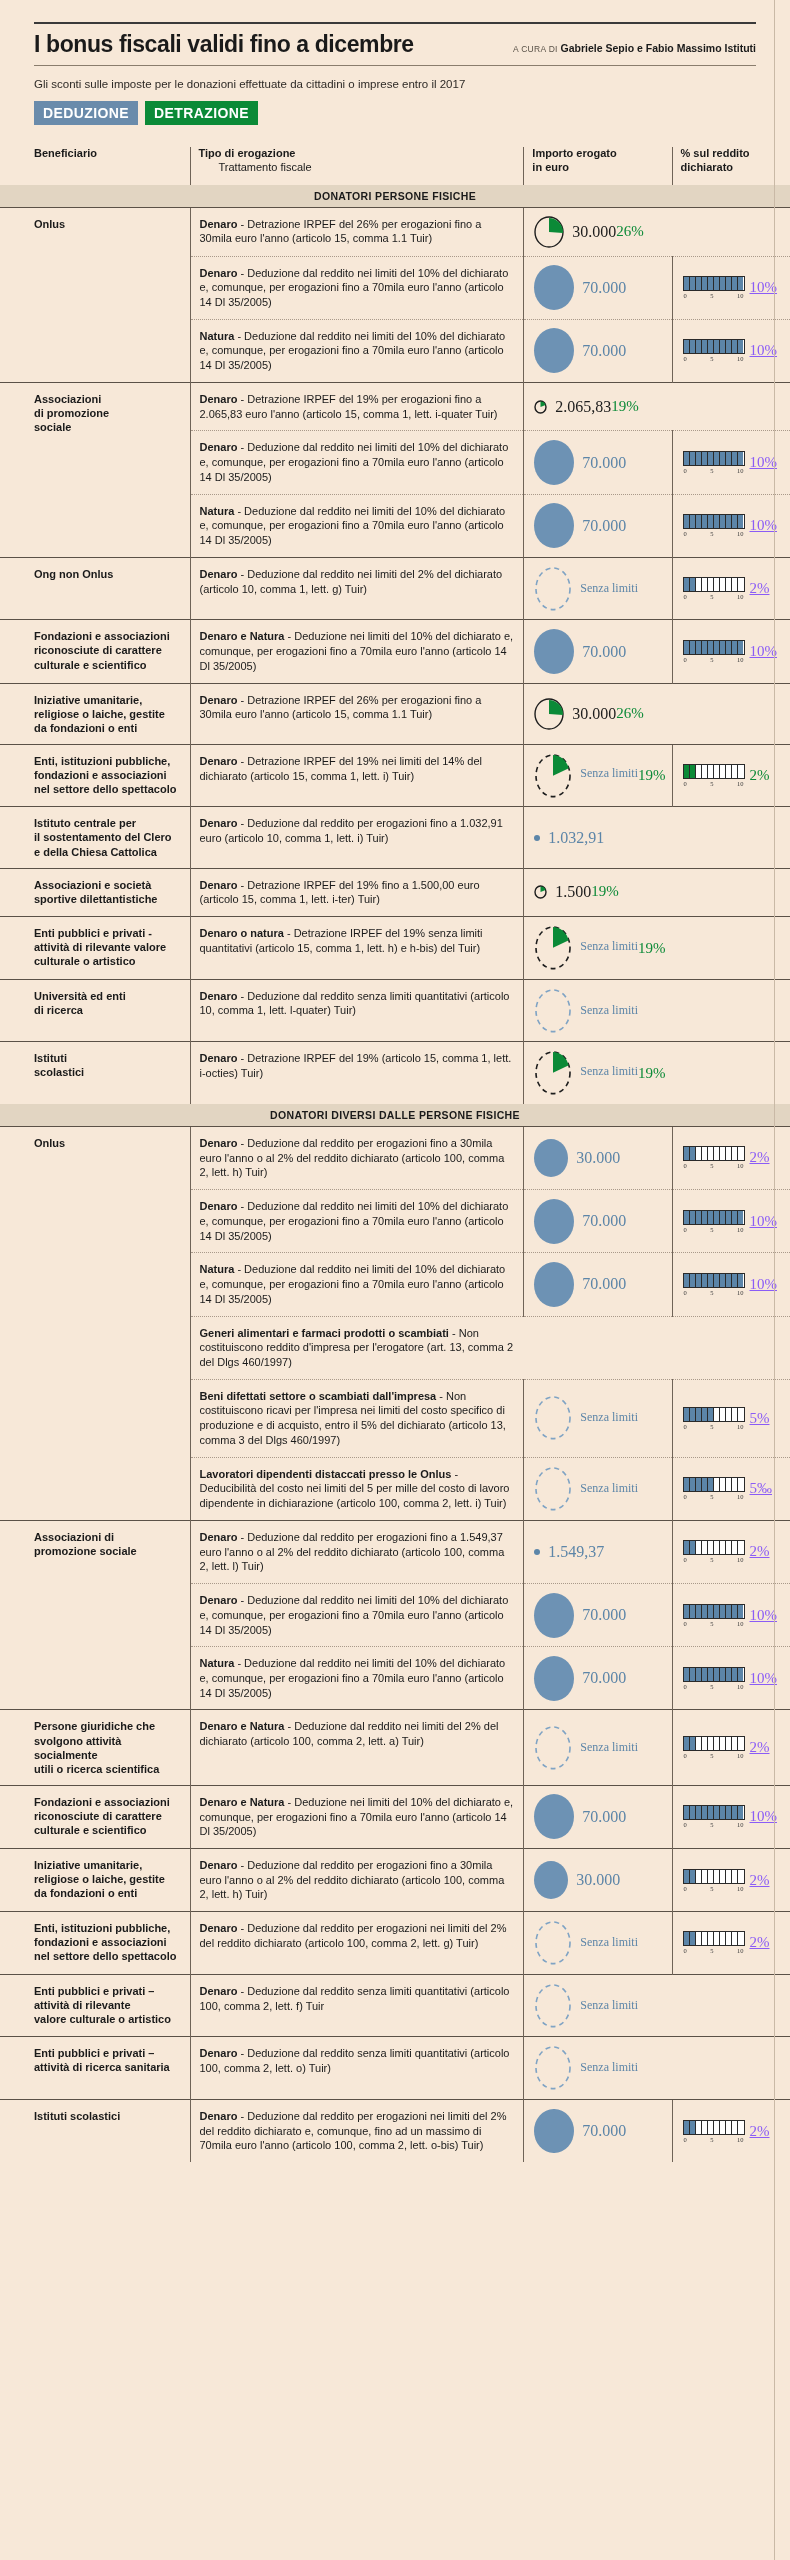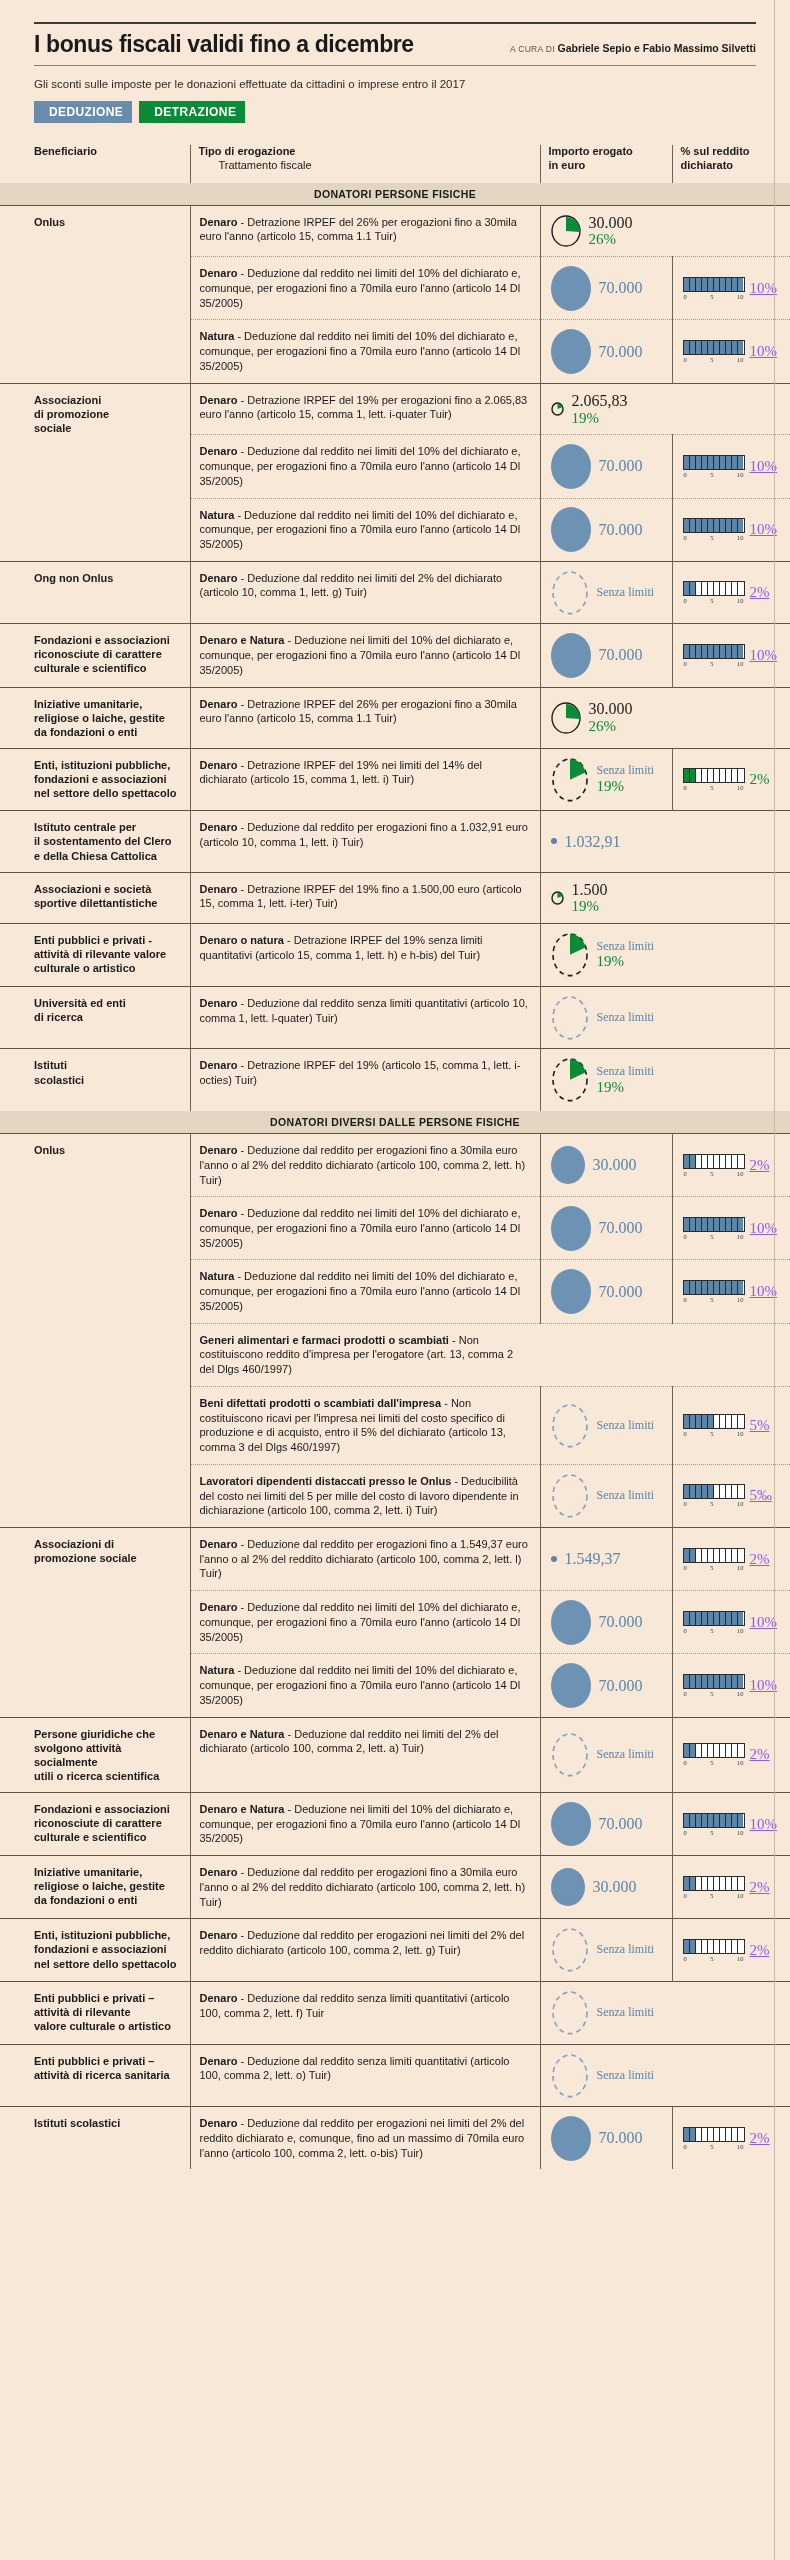--- a/index.html
+++ b/index.html
@@ -33,22 +33,22 @@
   .title {
     font-size: 23px; font-weight: bold; letter-spacing: -0.4px;
     font-family: "Liberation Sans", sans-serif;
   }
   .byline { font-size: 10px; color: #3b3b3b; white-space: nowrap; }
   .byline .acura { font-size: 8.5px; letter-spacing: .3px; color:#5a5248; }
   .byline .names { font-weight: bold; font-size: 10.5px; color:#1a1a1a; }
   .standfirst { font-size: 11.5px; color: #2e2a26; padding: 12px 0 11px 0; }
   .badges { display: flex; gap: 7px; padding-bottom: 22px; }
   .badge {
-    font-size: 12px; font-weight: bold; letter-spacing: .4px;
-    color: #fff; padding: 4px 9px 4px 15px; display:inline-block;
+    font-size: 14px; font-weight: bold; letter-spacing: .4px;
+    color: #fff; padding: 4px 9px 4px 9px; display:inline-block;
   }
   .badge.ded { background: #6a8bab; }
   .badge.det { background: #0b8a37; }
 
   
   table.grid { width: 100%; border-collapse: collapse; }
   .colhead td {
     vertical-align: top; padding: 0 0 10px 0;
     font-size: 11px; line-height: 1.25;
   }
@@ -89,21 +89,21 @@
     border-left: 1.5px solid #6f6357;
     padding: 8px 8px 8px 10px;
   }
   td.c-amt.nobar, td.c-pct.nobar { border-left: none; }
 
   
   .amtbox { display: flex; align-items: center; gap: 8px; }
   .amtnum { font-family: "Liberation Serif", serif; font-size: 16px; }
   .amtnum.blue { color: #5c85a8; }
   .amtnum.dark { color: #1d1d1d; }
-  .stack { display:flex; flex-direction:column; line-height:1.12; }
+  .stack { display:flex; flex-direction:row; line-height:1.12; }
   .pctlabel { font-family: "Liberation Serif", serif; font-size: 15px; }
   .pctlabel.green { color: #0b8a37; }
   .senza {
     font-family: "Liberation Serif", serif;
     font-size: 12px; color: #5c85a8; white-space: nowrap;
   }
 
   
   .viz { position: relative; flex: 0 0 auto; }
   .blue-blob { background: #6d92b4; border-radius: 50%; }
@@ -136,21 +136,21 @@
 <body>
 
 <div class="page">
 
   <div class="hdr-wrap">
     <div class="rule-top"></div>
     <div class="title-row">
       <div class="title">I bonus fiscali validi fino a dicembre</div>
       <div class="byline">
         <span class="acura">A CURA DI</span>
-        <span class="names">Gabriele Sepio e Fabio Massimo Silvetti</span>
+        <span class="names">Gabriele Sepio e Fabio Massimo Istituti</span>
       </div>
     </div>
     <div class="rule-bot"></div>
     <div class="standfirst">Gli sconti sulle imposte per le donazioni effettuate da cittadini o imprese entro il 2017</div>
     <div class="badges">
       <span class="badge ded">DEDUZIONE</span>
       <span class="badge det">DETRAZIONE</span>
     </div>
   </div>
 
@@ -768,21 +768,21 @@
           <b>Generi alimentari e farmaci prodotti o scambiati</b><span> - Non costituiscono reddito d'impresa per l'erogatore (art. 13, comma 2 del Dlgs 460/1997)</span>
         </td>
         <td class="c-amt nobar" style="border-top:1px dotted #a9998a;">
             <div class="empty-cell"></div>
           </td>
         <td class="c-pct nobar" style="border-top:1px dotted #a9998a;"></td>
       </tr>
         <tr class="">
 
         <td class="c-type" style="border-top:1px dotted #a9998a;">
-          <b>Beni difettati prodotti o scambiati dall'impresa</b><span> - Non costituiscono ricavi per l'impresa nei limiti del costo specifico di produzione e di acquisto, entro il 5% del dichiarato (articolo 13, comma 3 del Dlgs 460/1997)</span>
+          <b>Beni difettati settore o scambiati dall'impresa</b><span> - Non costituiscono ricavi per l'impresa nei limiti del costo specifico di produzione e di acquisto, entro il 5% del dichiarato (articolo 13, comma 3 del Dlgs 460/1997)</span>
         </td>
         <td class="c-amt " style="border-top:1px dotted #a9998a;">
             <div class="amtbox">
             <div class="viz">
                 <svg width="38" height="45.6">
     <ellipse cx="19" cy="22.8" rx="17" ry="20.8" fill="none" stroke="#7fa3c4" stroke-width="1.6" stroke-dasharray="5 4"></ellipse>
 
   </svg>
               </div>
             <div class="stack">

